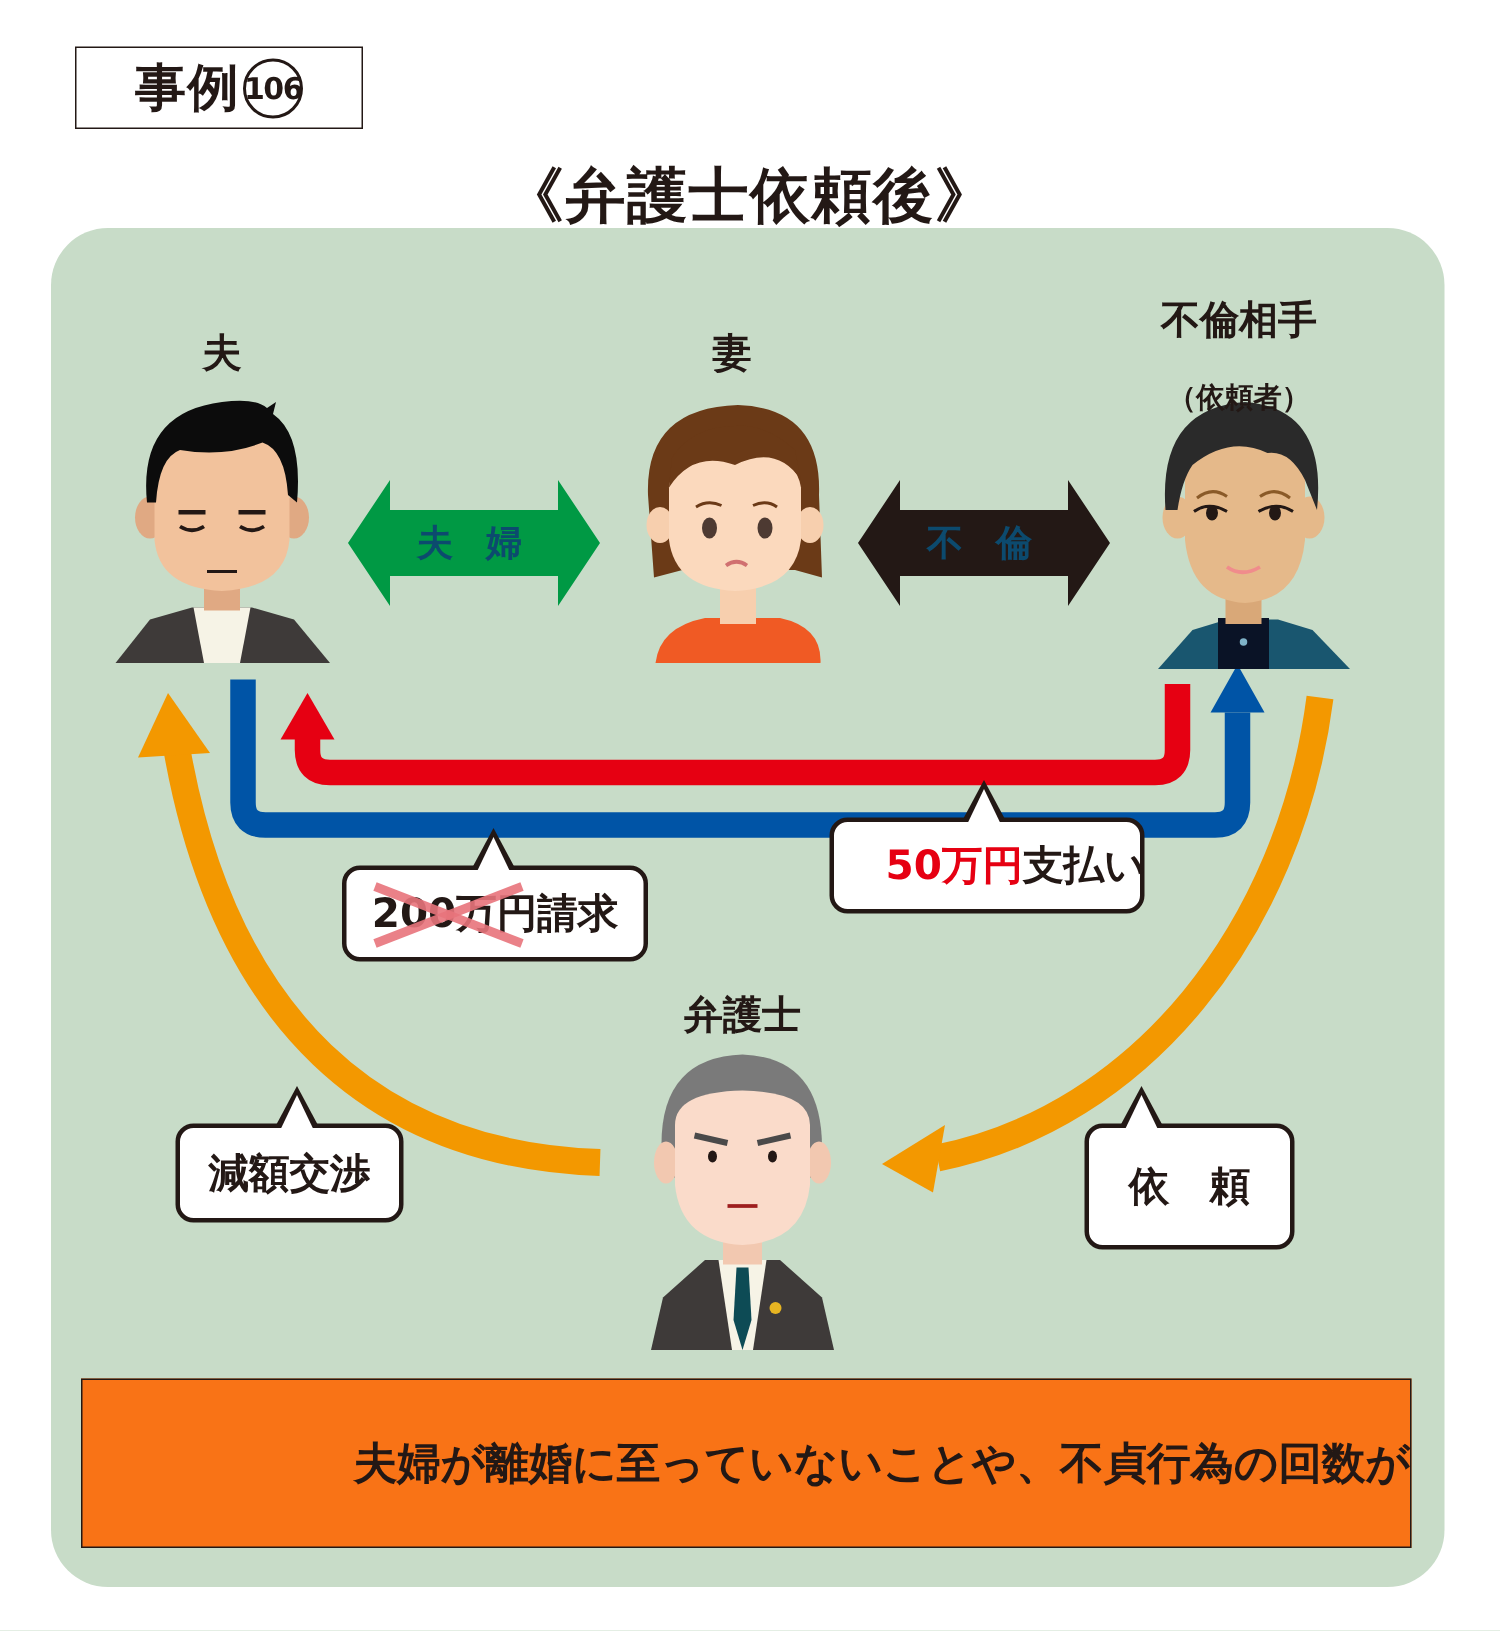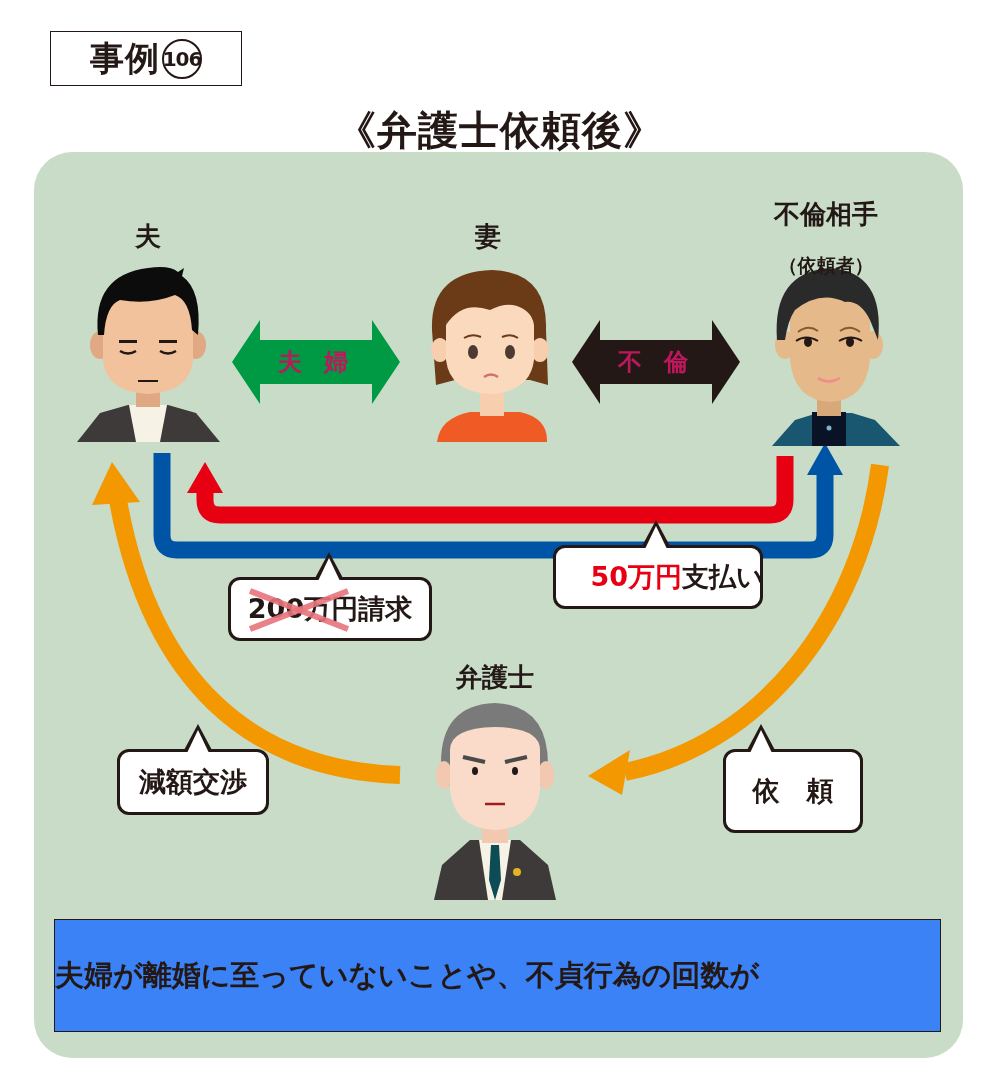--- a/index.html
+++ b/index.html
@@ -26,21 +26,21 @@
     position: absolute; left: 34px; top: 152px; width: 929px; height: 906px;
     background: #c8dcc8; border-radius: 38px;
   }
   svg.diagram { position: absolute; left: 0; top: 0; width: 1000px; height: 1087px; }
   .person-label {
     position: absolute; font-size: 26px; font-weight: bold; text-align: center;
     transform: translateX(-50%); white-space: nowrap; line-height: 1.1;
   }
   .person-sub { display: block; font-size: 19px; font-weight: bold; margin-top: 26px; }
   .arrow-text {
-    position: absolute; color: #be185d; font-size: 24px; font-weight: bold;
+    position: absolute; color: #0c4a6e; font-size: 24px; font-weight: bold;
     letter-spacing: 22px; transform: translate(-50%, -50%); white-space: nowrap;
   }
   .bubble {
     position: absolute; background: #ffffff; border: 3px solid #231815; border-radius: 12px;
     box-sizing: border-box; display: flex; align-items: center; justify-content: center;
     font-size: 27px; font-weight: bold; white-space: nowrap;
   }
   .bubble .tail {
     position: absolute; top: -28px; width: 0; height: 0;
     border-left: 15px solid transparent; border-right: 15px solid transparent;
@@ -49,22 +49,22 @@
   .bubble .tail::after {
     content: ""; position: absolute; left: -11px; top: 6px; width: 0; height: 0;
     border-left: 11px solid transparent; border-right: 11px solid transparent;
     border-bottom: 23px solid #ffffff;
   }
   .red { color: #e60012; margin-left: 38px; }
   .struck { position: relative; display: inline-block; }
   .strike-x { position: absolute; left: -4px; top: -4px; width: 112px; height: 46px; }
   .summary {
     position: absolute; left: 54px; top: 919px; width: 887px; height: 113px;
-    background: #3b82f6; border: 1.5px solid #231815; box-sizing: border-box;
-    display: flex; flex-direction: column; align-items: flex-start; justify-content: center;
+    background: #f97316; border: 1.5px solid #231815; box-sizing: border-box;
+    display: flex; flex-direction: column; align-items: flex-end; justify-content: center;
     font-size: 29px; font-weight: bold; line-height: 1.3;
   }
 </style>
 </head>
 <body>
 
 <div class="case-box">
   <span class="case-label">事例</span>
   <span class="case-num">106</span>
 </div>

